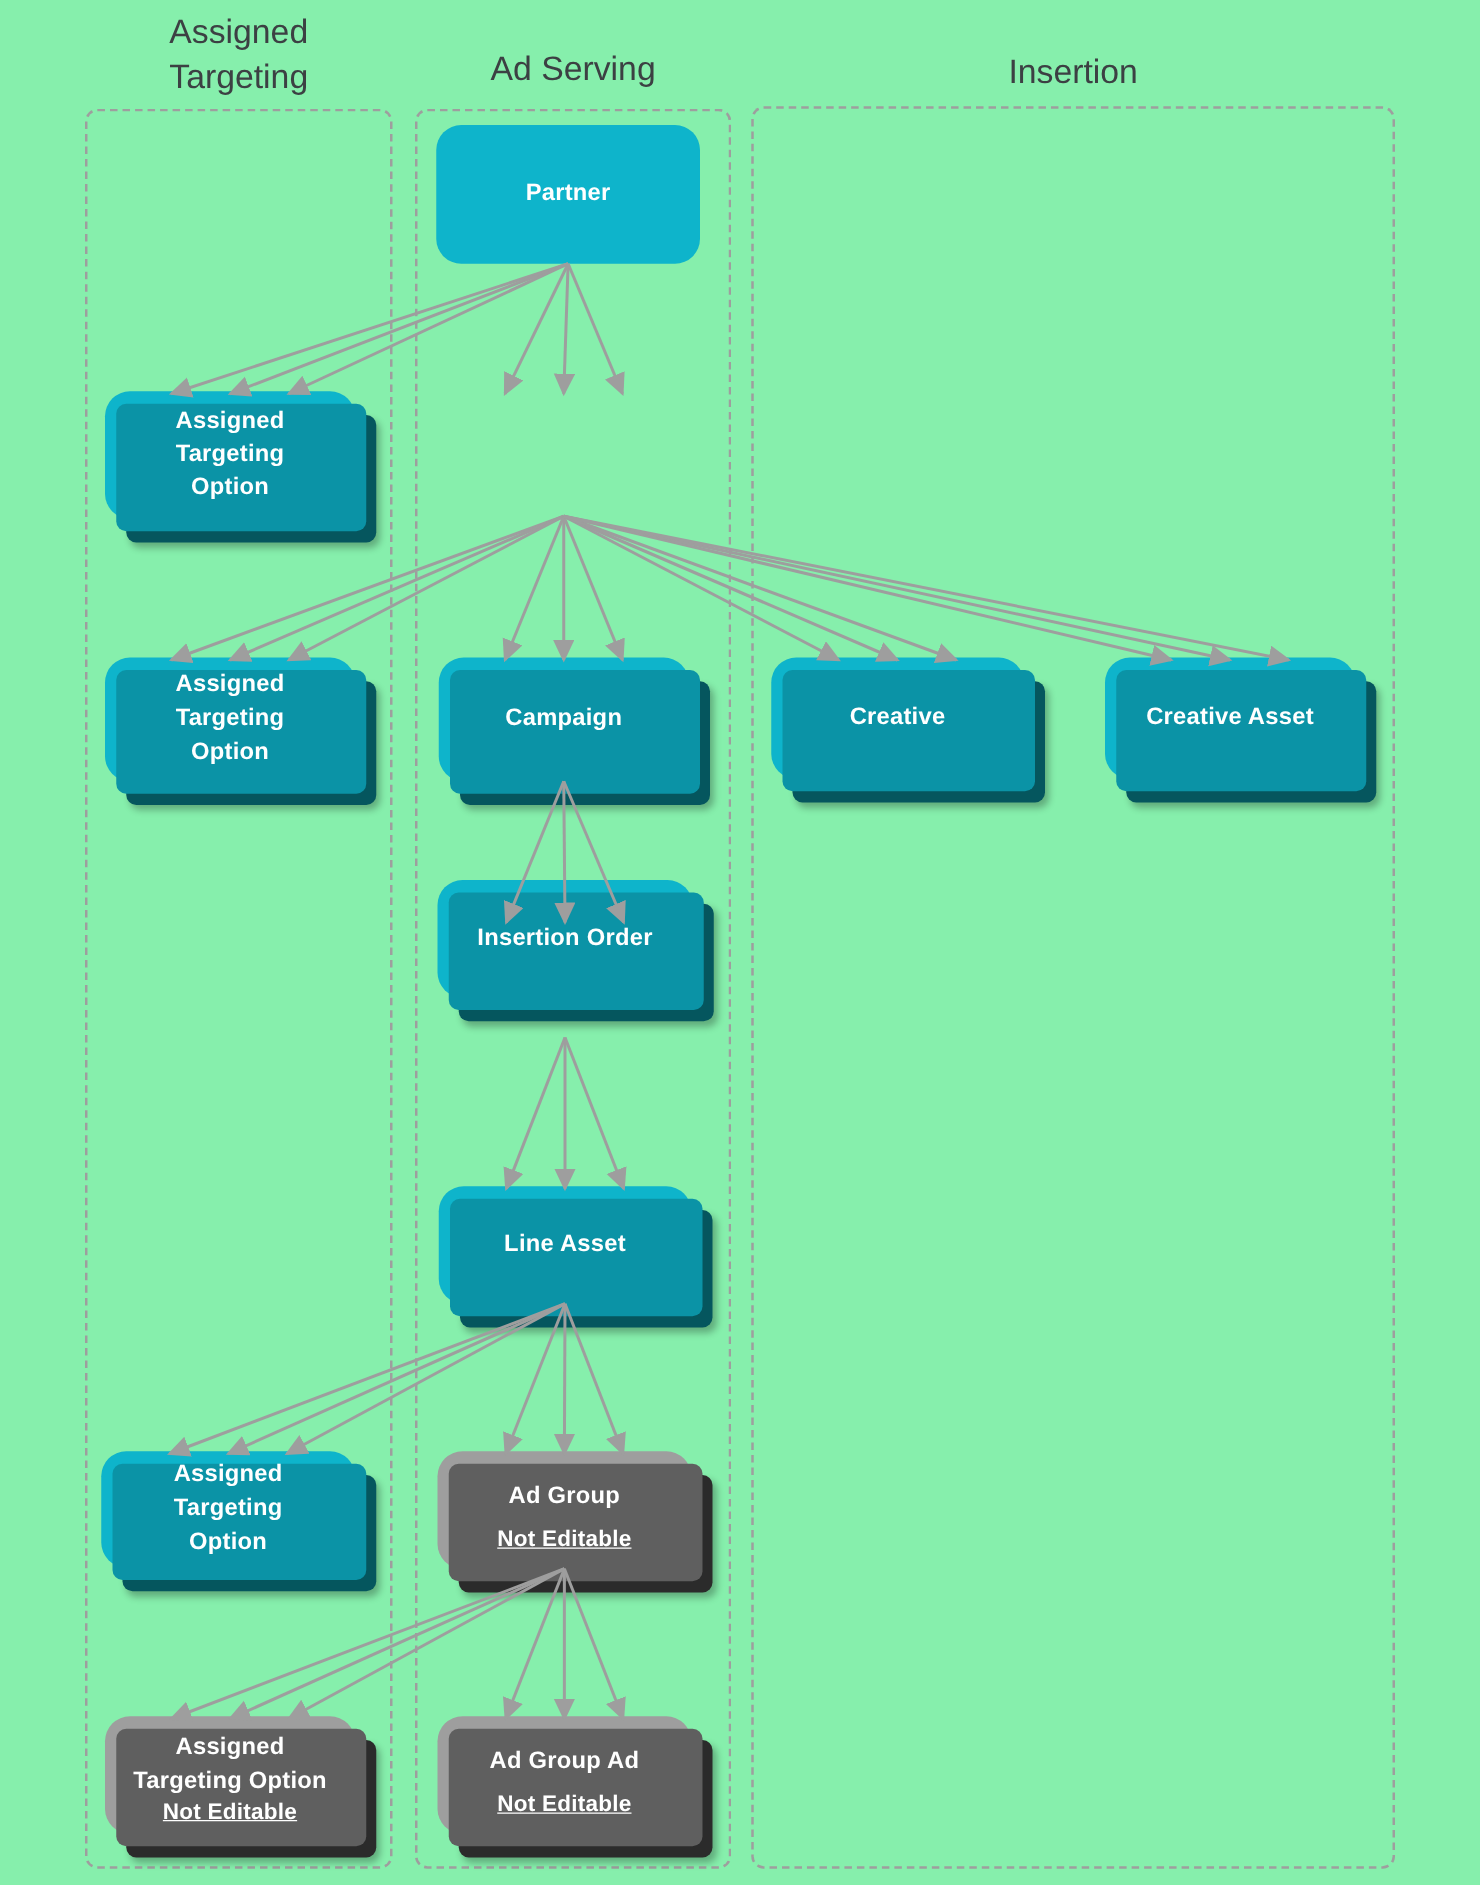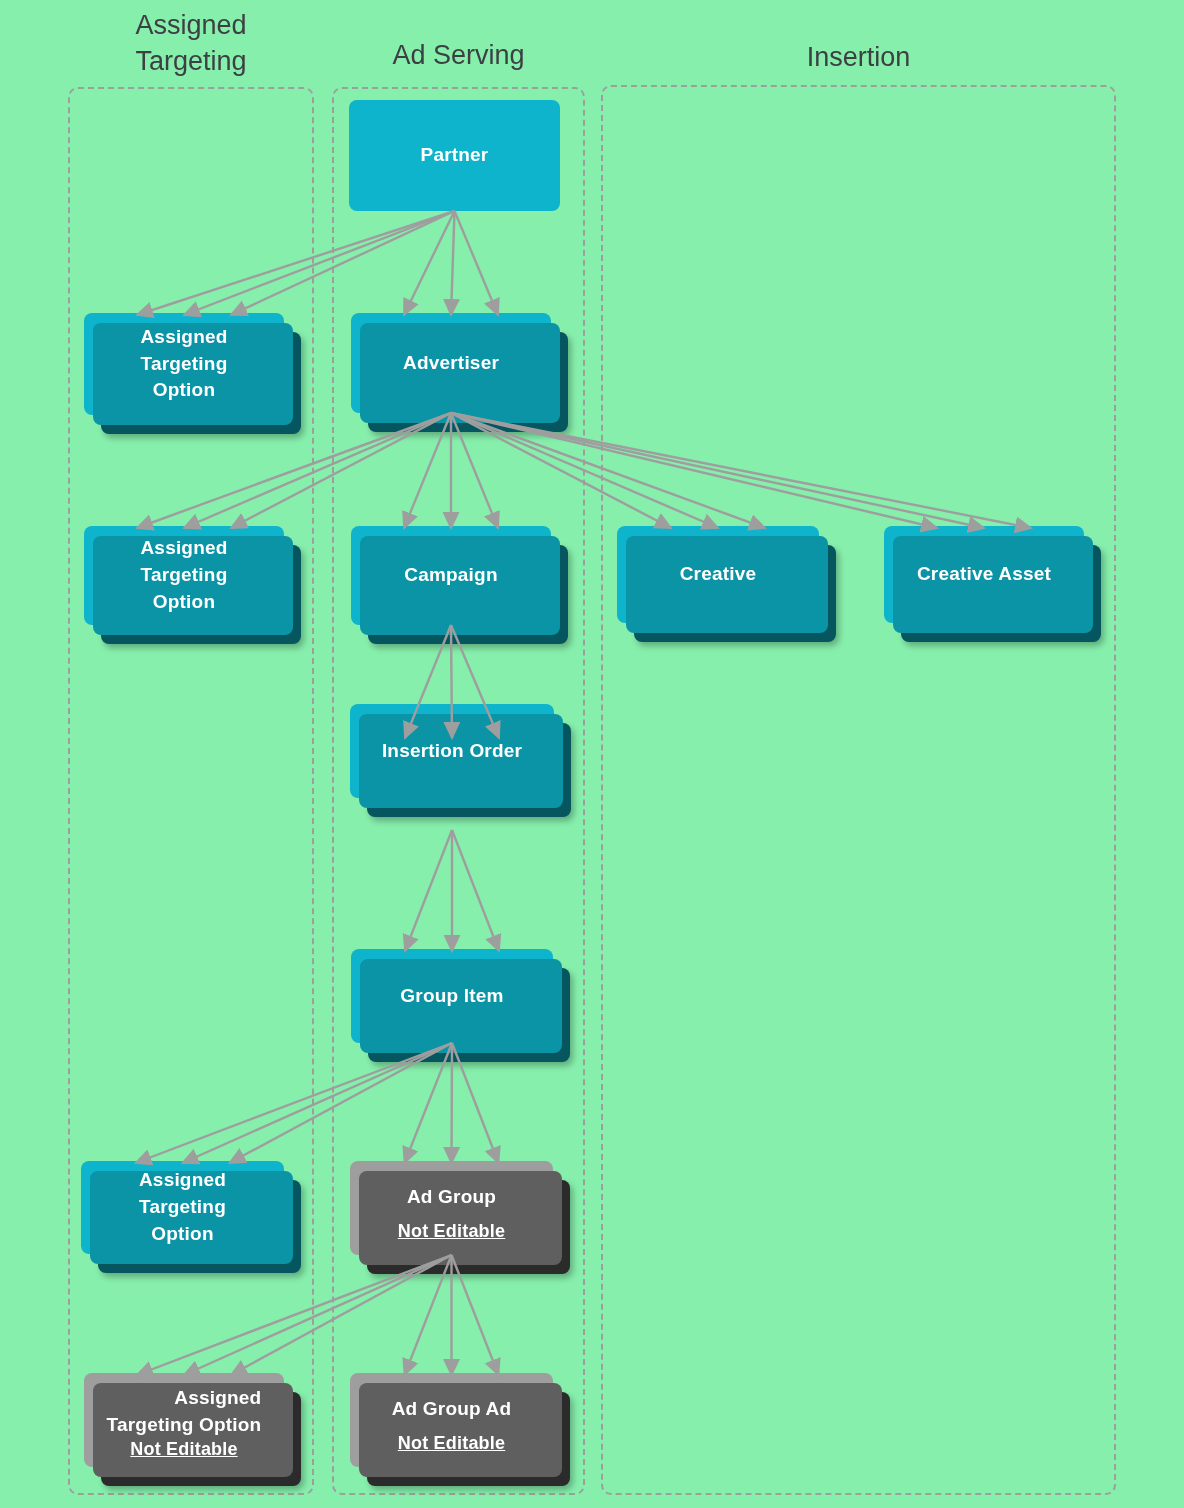--- a/index.html
+++ b/index.html
@@ -12,28 +12,28 @@
   }
   .column{
     position:absolute;border:2px dashed var(--border);border-radius:10px;
     box-sizing:border-box;background:transparent;z-index:0;
   }
   .col-title{
     position:absolute;color:var(--heading);font-size:27px;line-height:1.32;
     text-align:center;white-space:pre-line;z-index:1;
   }
   .node{
-    position:absolute;border-radius:8px;color:#ffffff;font-weight:bold;
+    position:absolute;border-radius:20px;color:#ffffff;font-weight:bold;
     font-size:19px;line-height:1.42;display:flex;align-items:center;
     justify-content:center;text-align:center;z-index:2;box-sizing:border-box;
     letter-spacing:.2px;
   }
   .node .label{white-space:pre-line;}
   .node.cyan{background:var(--cyan);}
-  .node.gray{background:var(--gray);text-align:right;}
+  .node.gray{background:var(--gray);}
   .node.stack::after{
     content:"";position:absolute;inset:0;transform:translate(9px,10px);
     border-radius:8px;z-index:-1;
   }
   .node.stack::before{
     content:"";position:absolute;inset:0;transform:translate(17px,19px);
     border-radius:8px;z-index:-2;box-shadow:3px 4px 6px rgba(0,0,0,.28);
   }
   .node.cyan.stack::after{background:var(--cyan2);}
   .node.cyan.stack::before{background:var(--cyan3);}
@@ -61,23 +61,20 @@
   <div class="node cyan" style="left:349px;top:100px;width:211px;height:111px;">
     <div class="label">Partner</div>
   </div>
 
   <div class="node cyan stack" style="left:84px;top:313px;width:200px;height:102px;">
     <div class="label">Assigned
 Targeting
 Option</div>
   </div>
 
-  <div class="node cyan stack" style="left:351px;top:313px;width:200px;height:100px;">
-    <div class="label">Advertiser</div>
-  </div>
 
   <div class="node cyan stack" style="left:84px;top:526px;width:200px;height:99px;">
     <div class="label">Assigned
 Targeting
 Option</div>
   </div>
 
   <div class="node cyan stack" style="left:351px;top:526px;width:200px;height:99px;">
     <div class="label">Campaign</div>
   </div>
@@ -88,21 +85,21 @@
 
   <div class="node cyan stack" style="left:884px;top:526px;width:200px;height:97px;">
     <div class="label">Creative Asset</div>
   </div>
 
   <div class="node cyan stack" style="left:350px;top:704px;width:204px;height:94px;">
     <div class="label">Insertion Order</div>
   </div>
 
   <div class="node cyan stack" style="left:351px;top:949px;width:202px;height:94px;">
-    <div class="label">Group Item</div>
+    <div class="label">Line Asset</div>
   </div>
 
   <div class="node cyan stack" style="left:81px;top:1161px;width:203px;height:93px;">
     <div class="label">Assigned
 Targeting
 Option</div>
   </div>
 
   <div class="node gray stack has-sub" style="left:350px;top:1161px;width:203px;height:94px;">
     <div class="label">Ad Group</div>

